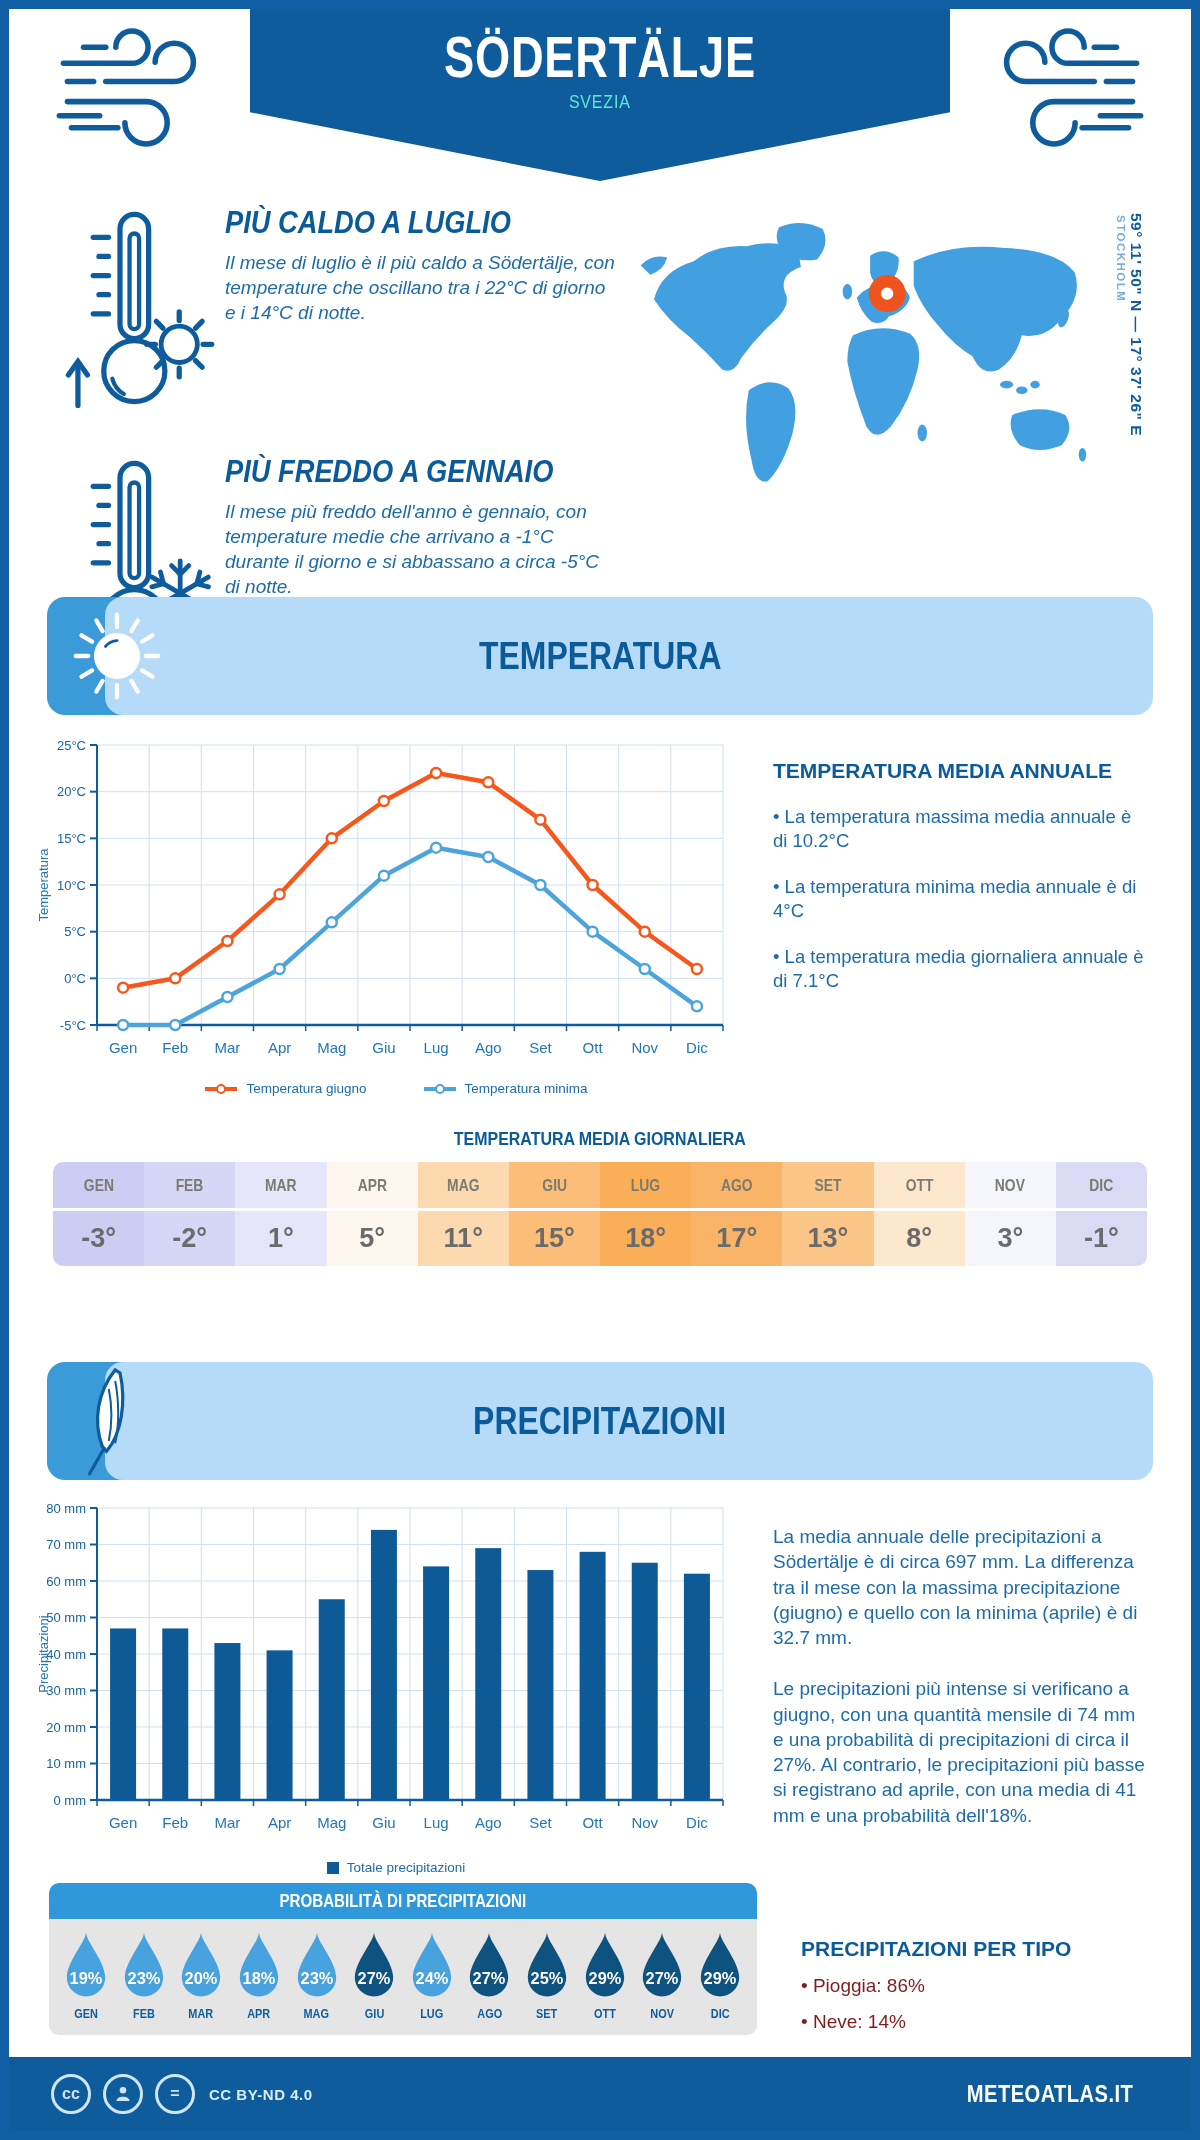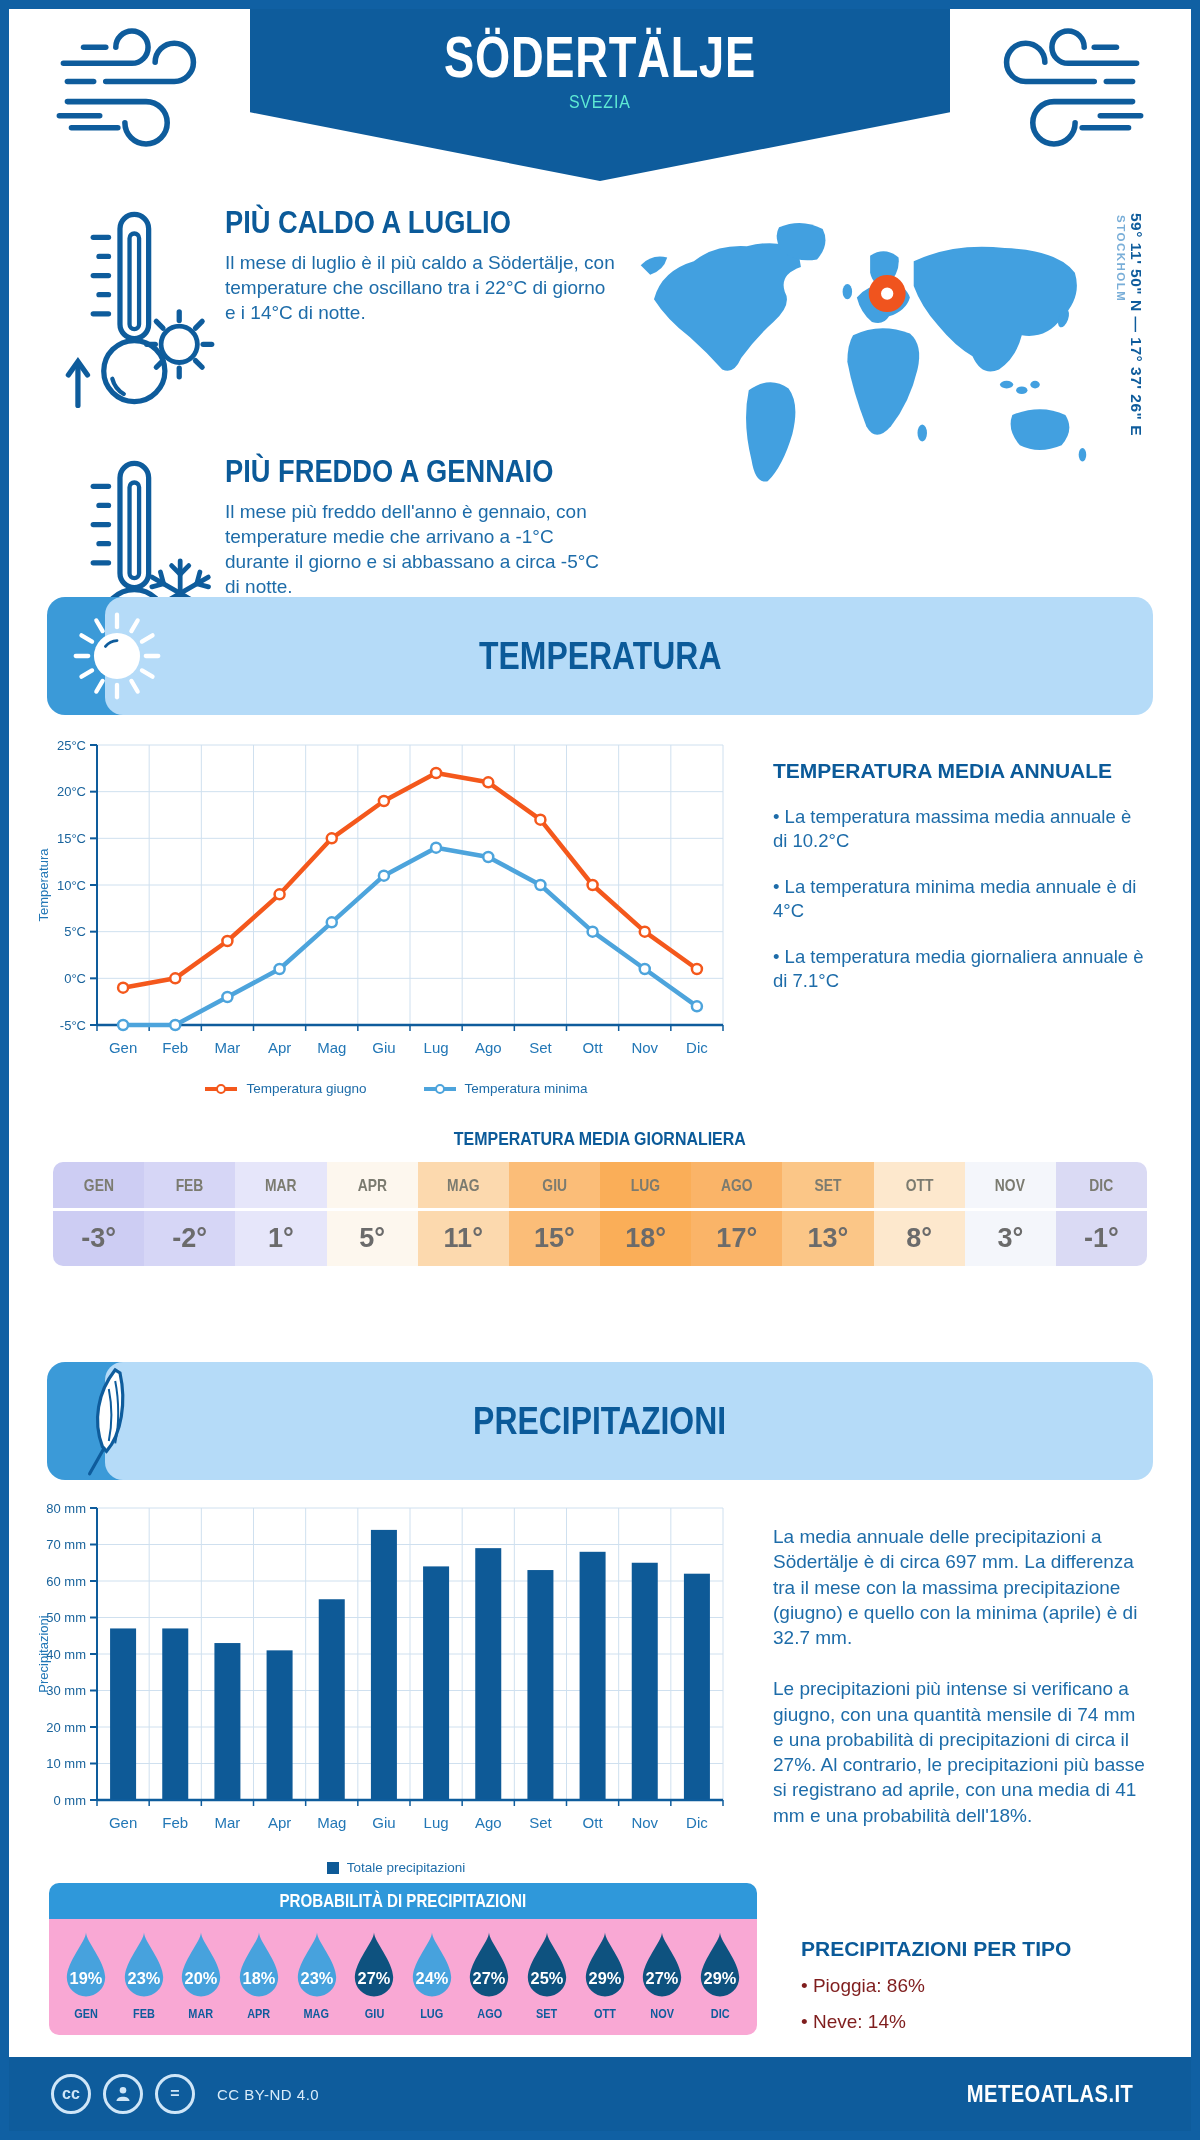--- a/index.html
+++ b/index.html
@@ -18,21 +18,21 @@
   .wind.right{right:44px;transform:scaleX(-1);}
   .ribbon{width:700px;height:172px;margin:0 auto;background:#0e5c9c;color:#fff;text-align:center;
     clip-path:polygon(0 0,100% 0,100% 60%,50% 100%,0 60%);}
   .ribbon-title{font-size:58px;font-weight:700;padding-top:14px;letter-spacing:1px;}
   .ribbon-title .cond{transform:scaleX(.78);}
   .ribbon-sub{font-size:19px;color:#5eead4;letter-spacing:1px;margin-top:1px;}
 
   
   .highlights{flex:none;height:402px;display:flex;padding:14px 30px 0 48px;box-sizing:border-box;}
   .hl-left{width:578px;flex:none;display:flex;flex-direction:column;gap:30px;}
-  .hl-block{display:flex;}
+  .hl-block{display:flex;font-style:italic;}
   .hl-icon{width:168px;flex:none;}
   .hl-body{flex:1;padding-top:4px;}
   .hl-title{font-size:31px;font-weight:700;color:#0b5a99;}
   .hl-title .cond{transform-origin:left center;transform:scaleX(.88);}
   .hl-text{font-size:19px;color:#1d6ca9;line-height:1.32;margin-top:9px;max-width:392px;}
   .map-wrap{flex:1;display:flex;padding-top:8px;}
   .world-map{width:474px;height:300px;flex:none;}
   .coords{writing-mode:vertical-rl;margin-left:6px;padding-top:4px;}
   .coords-main{font-size:15.5px;font-weight:700;color:#0e5c9c;letter-spacing:.5px;}
   .coords-city{font-size:11.5px;color:#79aed8;letter-spacing:1.5px;font-weight:700;margin-top:2px;}
@@ -65,36 +65,36 @@
   .m-name{height:46px;display:flex;align-items:center;justify-content:center;
     font-size:16.5px;font-weight:700;color:#7b7b70;border-bottom:3px solid #fff;}
   .m-val{flex:1;display:flex;align-items:center;justify-content:center;
     font-size:27px;font-weight:700;color:#6b6b6b;}
 
   
   .prob-row{display:flex;flex:none;margin-top:8px;}
   .prob-box{width:708px;margin-left:40px;flex:none;border-radius:29px;}
   .prob-head{height:36px;background:#2f98da;border-radius:10px 10px 0 0;display:flex;align-items:center;
     justify-content:center;color:#fff;font-weight:700;font-size:18px;}
-  .prob-panel{background:#f9a8d4;border-radius:0 0 10px 10px;display:flex;justify-content:space-between;
+  .prob-panel{background:#e5e5e5;border-radius:0 0 10px 10px;display:flex;justify-content:space-between;
     padding:12px 10px 14px;}
   .drop-item{display:flex;flex-direction:column;align-items:center;width:54px;}
   .drop-item svg{width:50px;height:70px;}
   .drop-month{margin-top:5px;font-size:13px;font-weight:700;color:#0e5c9c;}
   .type-col{flex:1;padding:54px 28px 0 44px;}
   .type-title{font-size:21px;font-weight:700;color:#0b5a99;}
   .type-items div{font-size:19px;color:#7f1d1d;margin-top:14px;}
 
   
   .page-footer{margin-top:auto;flex:none;height:74px;background:#0e5c9c;display:flex;align-items:center;
     padding:0 42px;color:#d9ecfa;justify-content:center;}
   .cc-group{display:flex;align-items:center;gap:12px;}
   .cc-circle{width:40px;height:40px;border:3px solid #cfe6f8;border-radius:50%;box-sizing:border-box;
     display:flex;align-items:center;justify-content:center;font-weight:700;font-size:16px;color:#cfe6f8;}
-  .cc-label{font-size:15px;font-weight:400;margin-left:10px;letter-spacing:.5px;}
+  .cc-label{font-size:15px;font-weight:700;margin-left:2px;letter-spacing:.5px;}
   .site{margin-left:auto;font-size:24px;font-weight:700;letter-spacing:.5px;color:#fff;}
 </style>
 </head>
 <body>
 
 <div class="page-header">
   <svg class="wind left" viewBox="0 0 170 125" fill="none" stroke="#0e5c9c" stroke-width="5.5" stroke-linecap="round">
     <path d="M10 40 H78 A16 16 0 1 0 62 24"></path>
     <path d="M52 58 H120 A19 19 0 1 0 101 39"></path>
     <path d="M14 78 H92 A21 21 0 1 1 71 99"></path>

